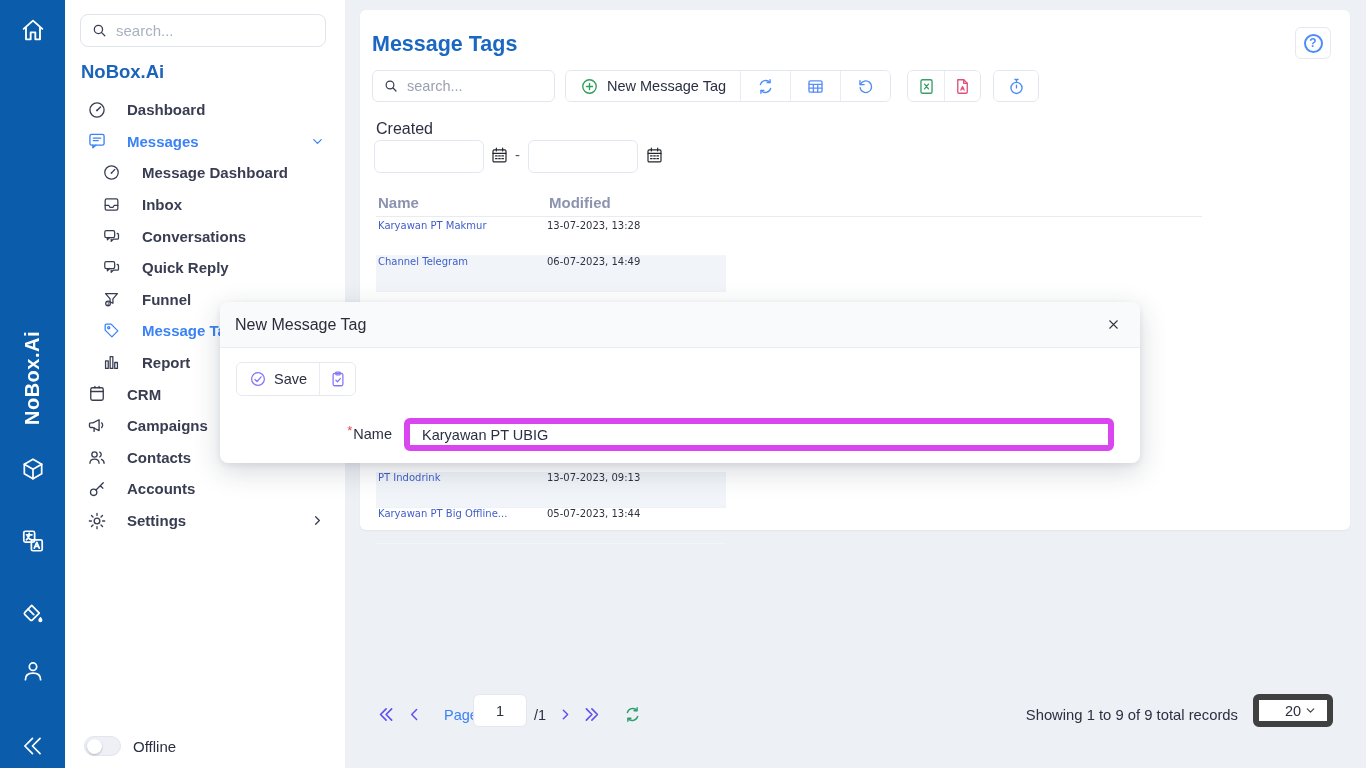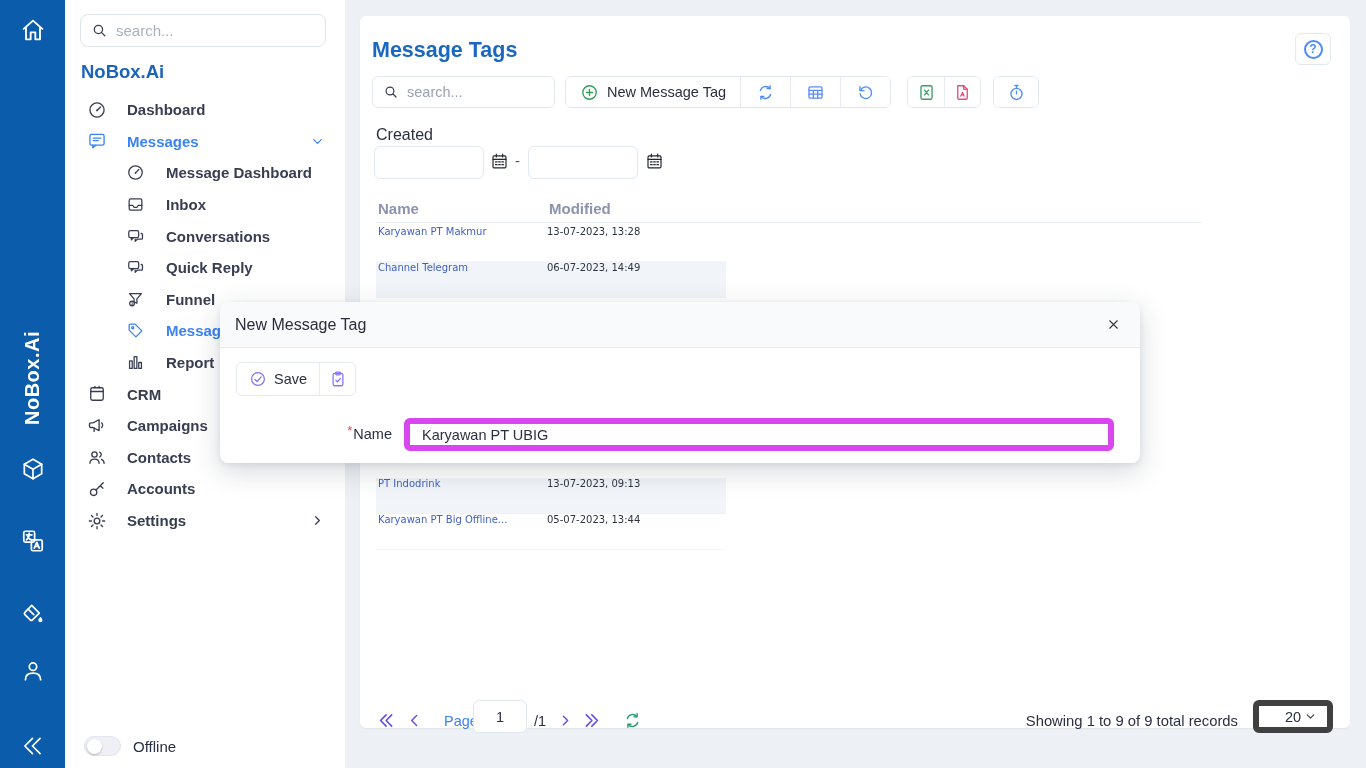--- a/index.html
+++ b/index.html
@@ -17,31 +17,31 @@
   
   .sidebar { position:absolute; left:65px; top:0; bottom:0; width:280px; background:#fff; z-index:5; }
   .side-search { position:absolute; left:15px; top:14px; width:246px; height:33px; border:1px solid #dfe3ea; border-radius:8px;
     display:flex; align-items:center; padding:0 10px; gap:8px; background:#fff; }
   .side-search input { border:none; outline:none; width:100%; font-family:inherit; font-size:15px; color:#383d52; }
   .side-search input::placeholder { color:#a9b0bf; }
   .side-brand { position:absolute; left:16px; top:61px; font-size:18.5px; font-weight:700; color:#1b64ba; }
   .menu { position:absolute; left:0; right:0; top:94px; }
   .menu-item { position:relative; height:31.6px; display:flex; align-items:center; gap:20px; font-size:15px; font-weight:600; color:#383d52; cursor:pointer; }
   .menu-item.lv1 { padding-left:22px; }
-  .menu-item.lv2 { padding-left:37px;margin-left:24px; }
+  .menu-item.lv2 { padding-left:37px; }
   .menu-item.active { color:#3b82f6; }
   .menu-item .mi-icon { flex:0 0 20px; display:flex; }
   .menu-item .chev { position:absolute; right:20px; display:flex; }
   .offline { position:absolute; left:19px; bottom:12px; display:flex; align-items:center; gap:12px; }
   .toggle { width:37px; height:20px; background:#eef0f6; border:1px solid #e2e5ee; border-radius:10px; position:relative; cursor:pointer; }
   .toggle .knob { position:absolute; left:2px; top:1.5px; width:15px; height:15px; background:#fff; border-radius:50%; box-shadow:0 1px 2px rgba(0,0,0,.25); }
   .offline-label { font-size:15px; color:#2b2f42; }
 
   
-  .card { position:absolute; left:360px; top:16px; width:990px; height:712px; background:#fff; border-radius:6px; box-shadow:0 1px 2px rgba(16,24,40,.05); }
+  .card { position:absolute; left:360px; top:10px; width:990px; height:520px; background:#fff; border-radius:6px; box-shadow:0 1px 2px rgba(16,24,40,.05); }
   .page-title { position:absolute; left:12px; top:22px; font-size:21.5px; font-weight:700; color:#1a68c2; }
   .help-btn { position:absolute; left:935px; top:17px; width:36px; height:32px; border:1px solid #e4e8f0; border-radius:6px; background:#fff;
     display:flex; align-items:center; justify-content:center; cursor:pointer; }
   .q-circle { width:19px; height:19px; border:2px solid #4d8df7; border-radius:50%; color:#4d8df7; font-size:12px; font-weight:700;
     display:flex; align-items:center; justify-content:center; }
 
   .tb-search { position:absolute; left:12px; top:60px; width:183px; height:32px; border:1px solid #e2e7ef; border-radius:6px;
     display:flex; align-items:center; padding:0 10px; gap:8px; background:#fff; }
   .tb-search input { border:none; outline:none; width:100%; font-family:inherit; font-size:14.5px; color:#383d52; }
   .tb-search input::placeholder { color:#9aa1b0; }

